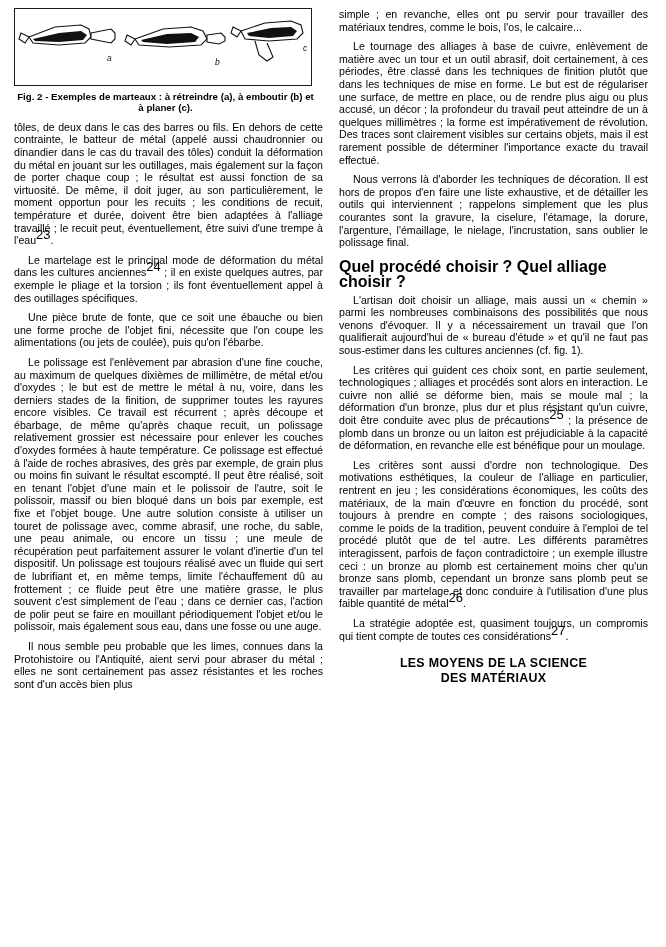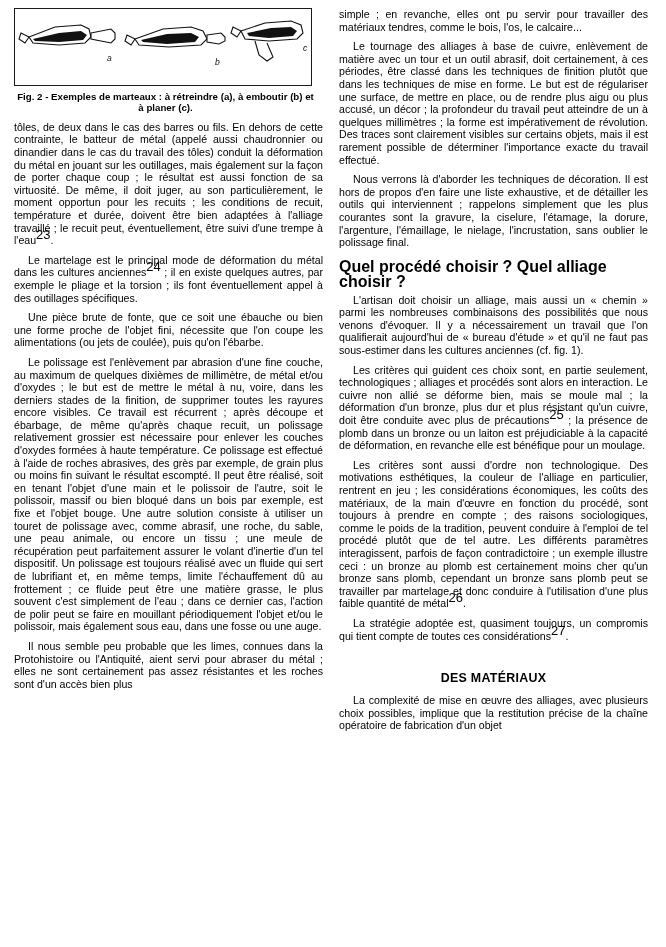--- a/index.html
+++ b/index.html
@@ -145,21 +145,20 @@
 
       <p><span>L'artisan doit choisir un alliage, mais aussi un « chemin » parmi les nombreuses combinaisons des possibilités que nous venons d'évoquer. Il y a nécessairement un travail que l'on qualifierait aujourd'hui de « bureau d'étude » et qu'il ne faut pas sous-estimer dans les cultures anciennes (cf. fig. 1).</span></p>
 
       <p><span>Les critères qui guident ces choix sont, en partie seulement, technologiques ; alliages et procédés sont alors en interaction. Le cuivre non allié se déforme bien, mais se moule mal ; la déformation d'un bronze, plus dur et plus résistant qu'un cuivre, doit être conduite avec plus de précautions</span><sup>25</sup><span> ; la présence de plomb dans un bronze ou un laiton est préjudiciable à la capacité de déformation, en revanche elle est bénéfique pour un moulage.</span></p>
 
       <p><span>Les critères sont aussi d'ordre non technologique. Des motivations esthétiques, la couleur de l'alliage en particulier, rentrent en jeu ; les considérations économiques, les coûts des matériaux, de la main d'œuvre en fonction du procédé, sont toujours à prendre en compte ; des raisons sociologiques, comme le poids de la tradition, peuvent conduire à l'emploi de tel procédé plutôt que de tel autre. Les différents paramètres interagissent, parfois de façon contradictoire ; un exemple illustre ceci : un bronze au plomb est certainement moins cher qu'un bronze sans plomb, cependant un bronze sans plomb peut se travailler par martelage et donc conduire à l'utilisation d'une plus faible quantité de métal</span><sup>26</sup><span>.</span></p>
 
       <p><span>La stratégie adoptée est, quasiment toujours, un compromis qui tient compte de toutes ces considérations</span><sup>27</sup><span>.</span></p>
 
       <h3 class="center">
-        <br>
+        <span>LES MOYENS DE LA SCIENCE</span><br>
         <span>DES MATÉRIAUX</span>
       </h3>
 
-      <p><span>La complexité de mise en œuvre des alliages, avec plusieurs choix possibles, implique que la restitution précise de la chaîne opératoire de fabrication d'un objet</span></p>
 
     </div>
   </div>
 </div>
 
 </body></html>

